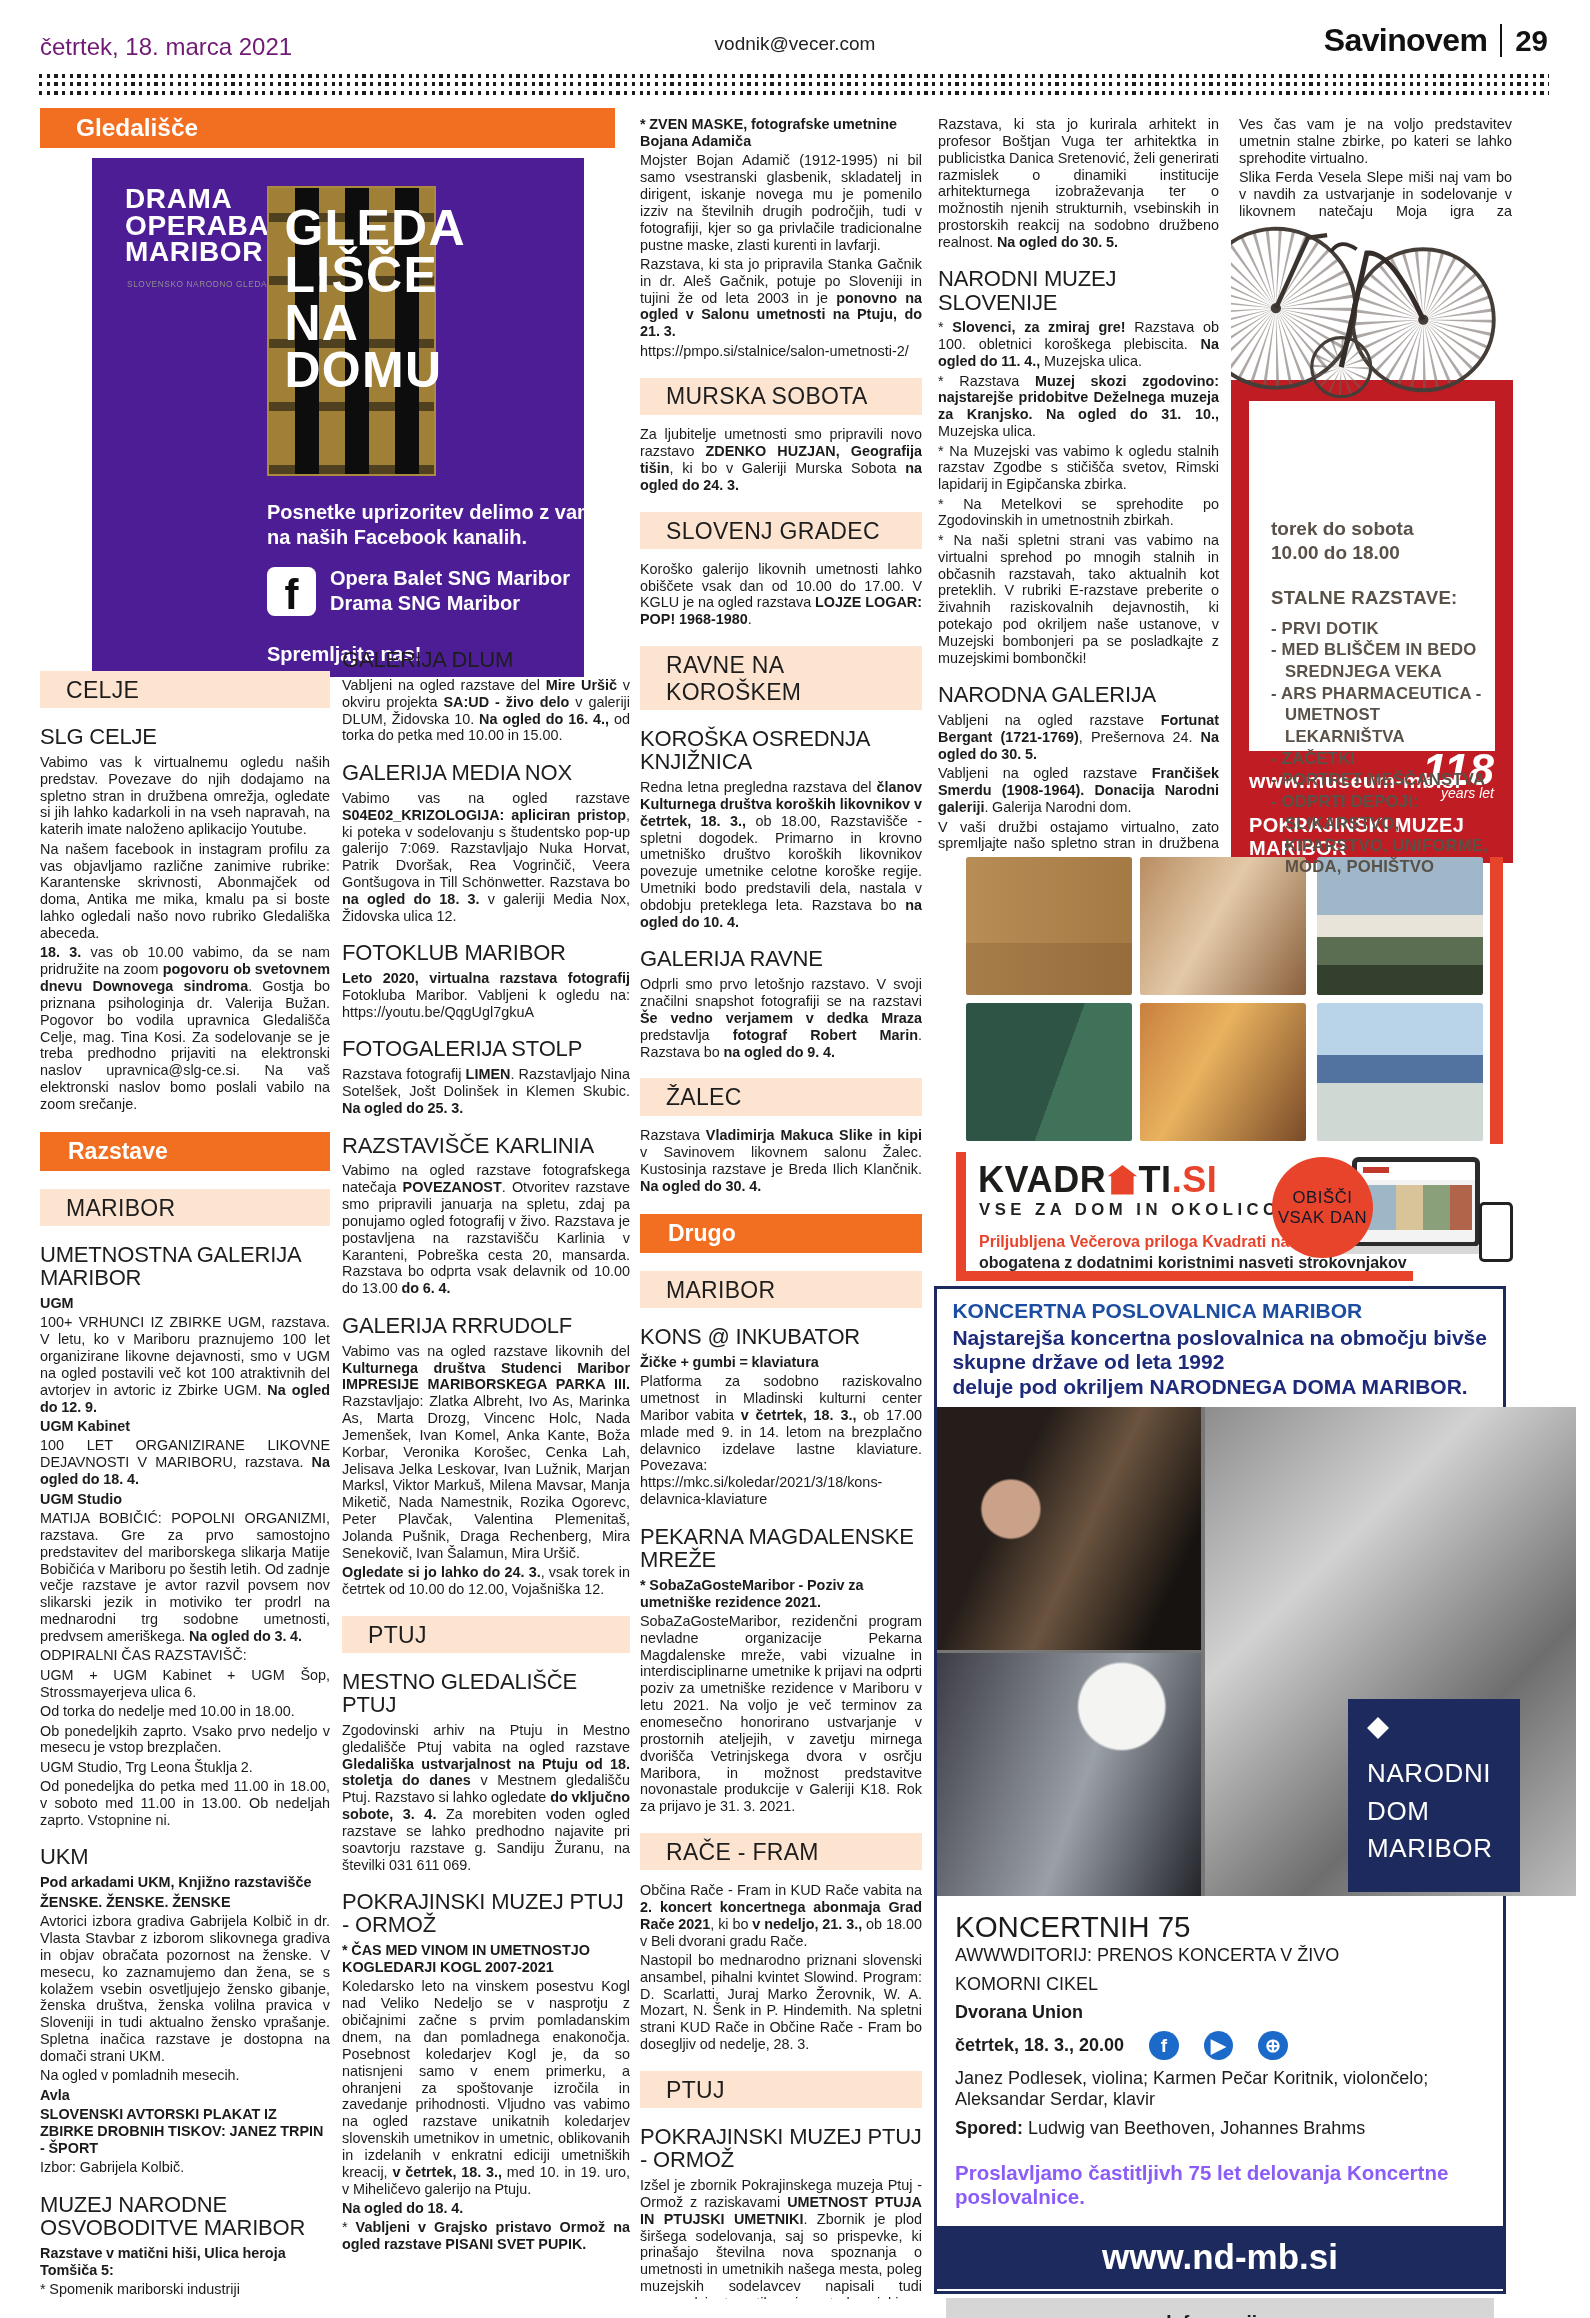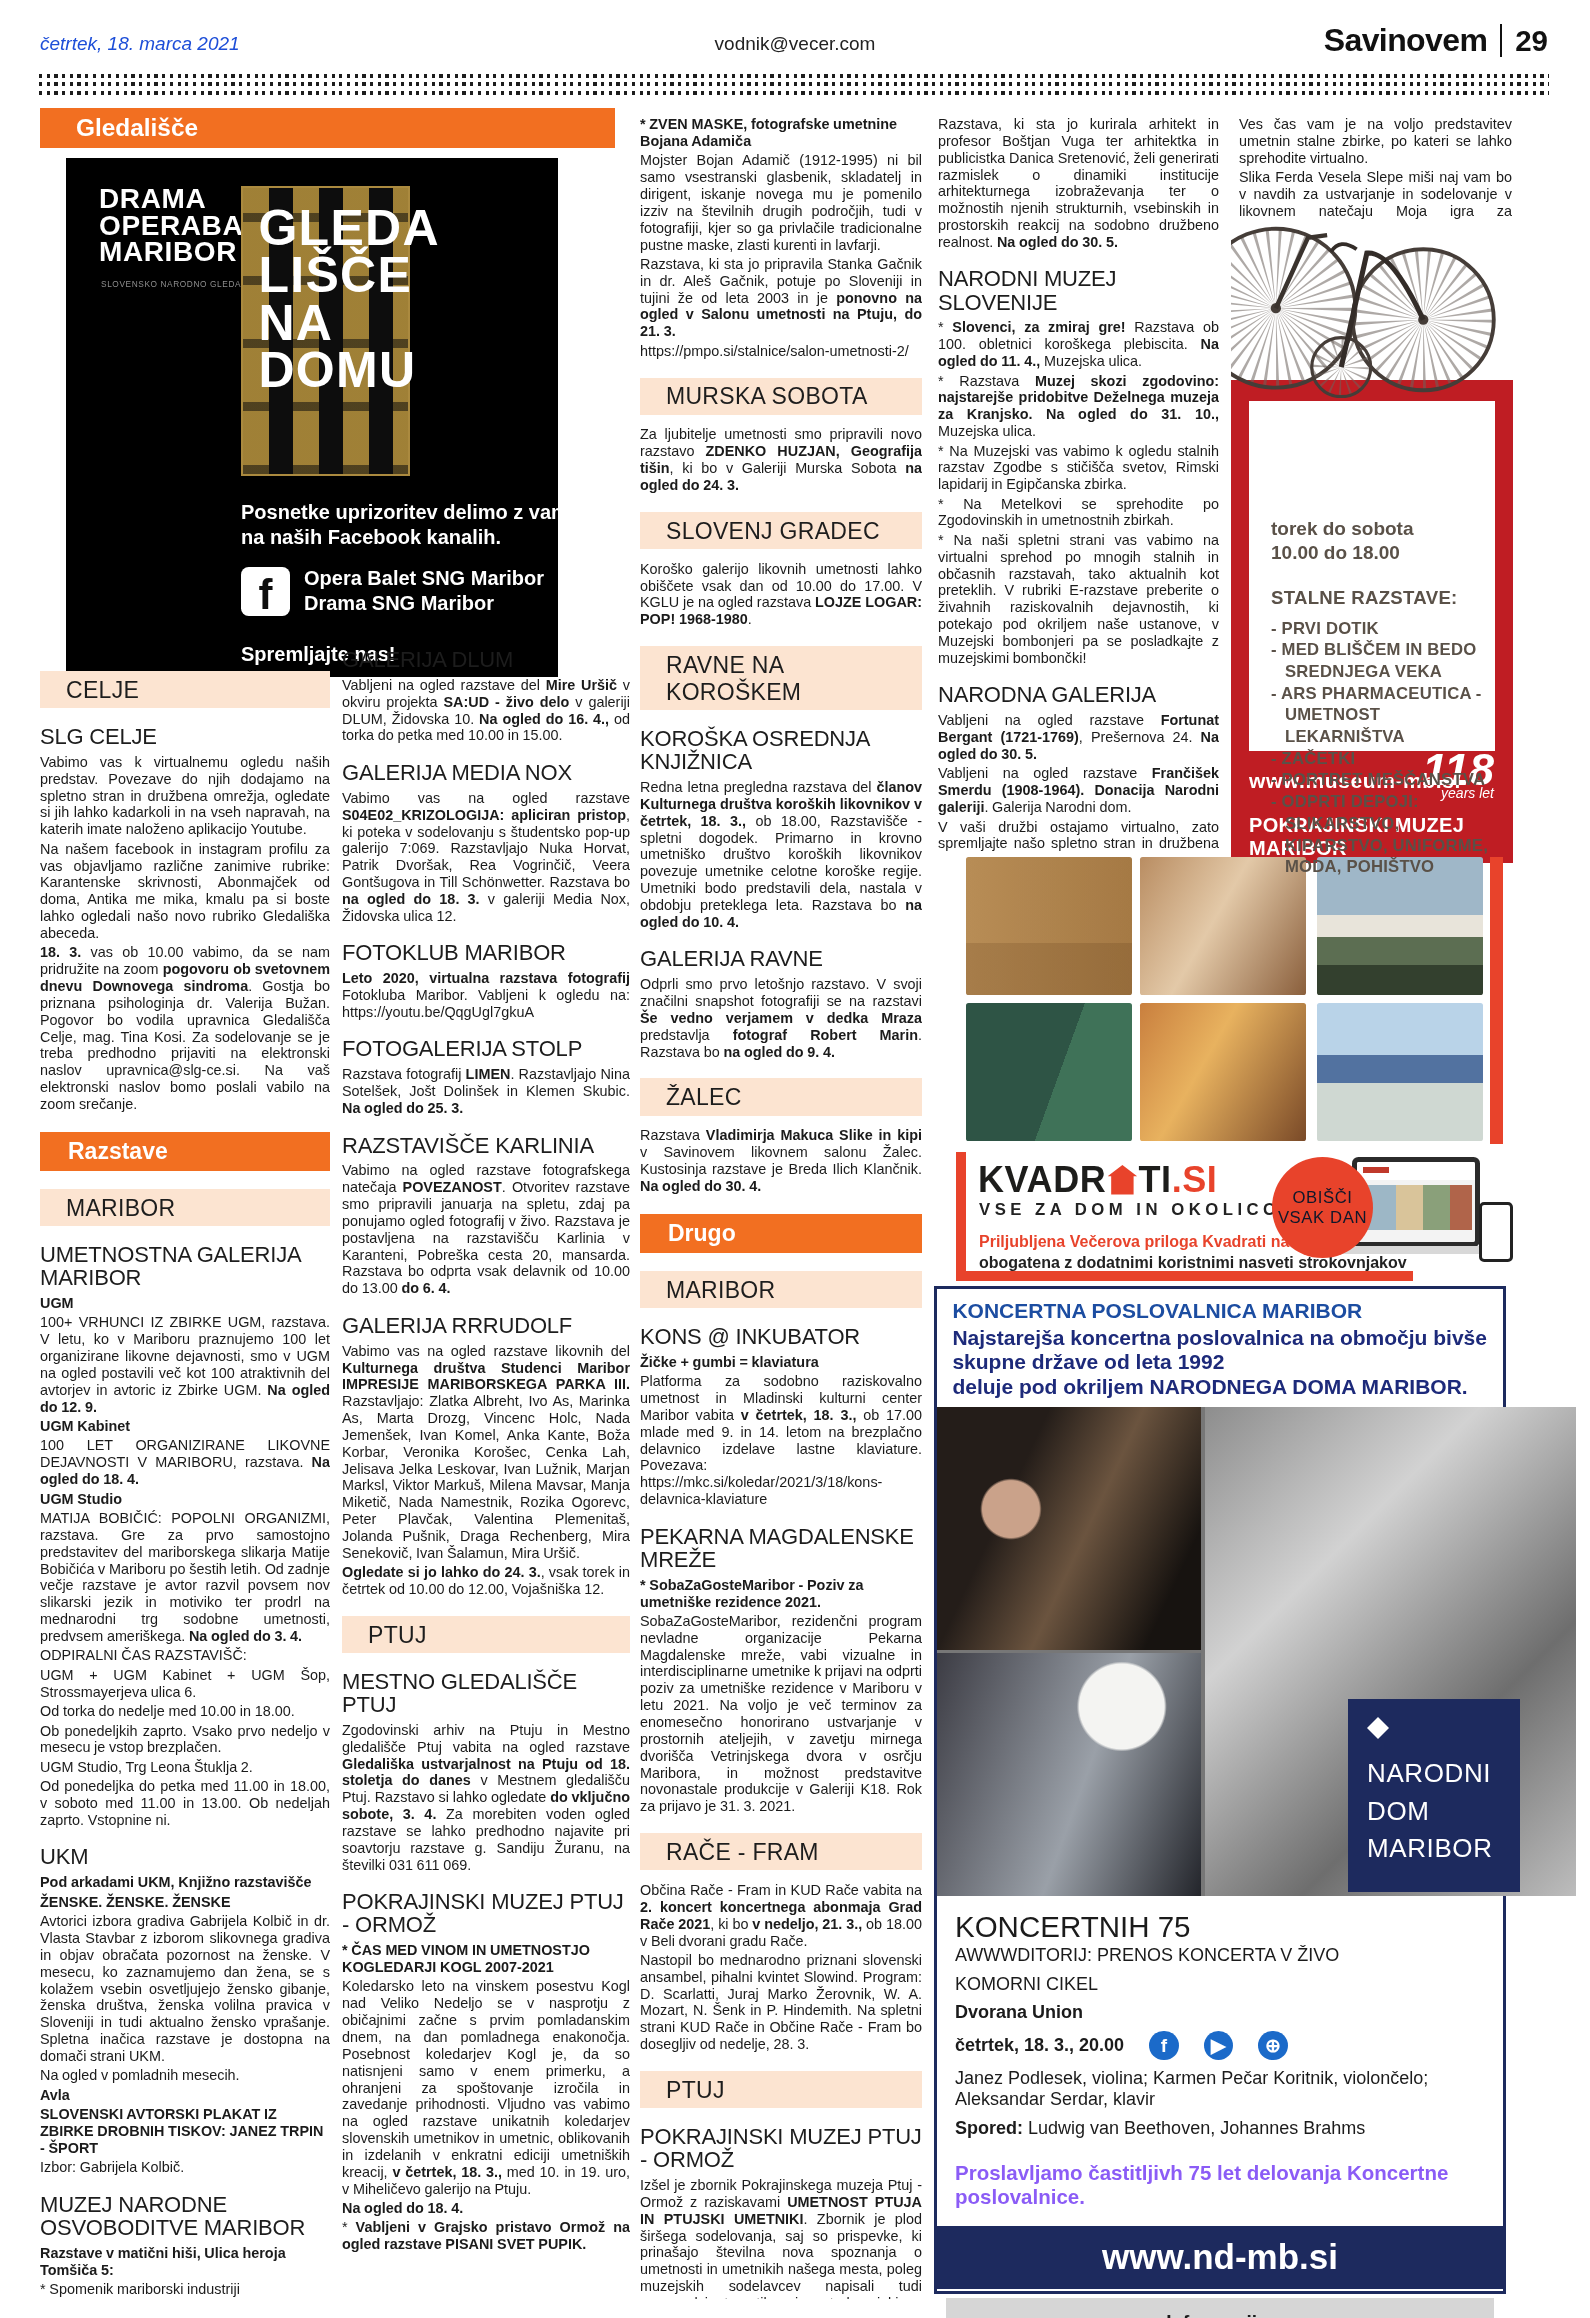--- a/index.html
+++ b/index.html
@@ -1,19 +1,19 @@
 <!DOCTYPE html>
 <html style="font-size:10.3px"><head>
 <meta charset="utf-8">
 <style>
   html,body{margin:0;padding:0;background:#e9e9e9;}
   .page{position:relative;width:1590px;height:2319px;background:#ffffff;overflow:hidden;
         font-family:"Liberation Sans",sans-serif;color:#1b1b1b;}
   
-  .hdr-date{position:absolute;left:40px;top:33px;font-size:19px;color:#1d4ed8;font-style:italic;}
+  .hdr-date{position:absolute;left:40px;top:33px;font-size:24px;color:#701a75;}
   .hdr-email{position:absolute;left:50%;transform:translateX(-50%);top:33px;font-size:19px;color:#222;}
   .hdr-brand{position:absolute;right:42px;top:22px;display:flex;align-items:center;}
   .hdr-brand .brand{font-size:32px;font-weight:800;letter-spacing:-0.6px;color:#111;}
   .hdr-brand .vr{width:1.9px;height:33px;background:#111;margin:0 13px;}
   .hdr-brand .pageno{font-size:29.5px;font-weight:700;color:#111;}
   .dotband{position:absolute;left:39px;right:41px;top:74px;}
   .dotband div{height:3.9px;margin-bottom:4.5px;
       background:repeating-linear-gradient(90deg,#1c1c1c 0 3.2px,transparent 3.2px 7.7px);}
   
   .col{position:absolute;}
@@ -23,21 +23,21 @@
            padding:5.8px 6.4px 4.5px 26px;margin:18px 0 11.6px;}
   .nb-h{font-size:22px;font-weight:400;color:#1d1d1d;line-height:1.05;
         letter-spacing:-0.2px;margin:16.7px 0 5.8px;}
   .nb-p,.nb-b{font-size:14.4px;line-height:1.17;margin:0 0 2.6px;word-spacing:-0.3px;}
   .nb-p{text-align:justify;}
   .nb-b{font-weight:700;}
   .col > :first-child{margin-top:0;}
   .topbar{position:absolute;left:40px;top:108px;width:575px;height:40px;box-sizing:border-box;
           background:#f26f21;color:#fff;font-weight:700;font-size:24.4px;padding:6.4px 0 0 36px;}
   
-  .poster{position:absolute;left:66px;top:158px;width:492px;height:519px;background:#000000;overflow:hidden;}
+  .poster{position:absolute;left:92px;top:158px;width:492px;height:519px;background:#4c1d95;overflow:hidden;}
   .poster .logo{position:absolute;left:33px;top:28px;color:#fff;font-weight:800;font-size:28px;
                 line-height:.95;letter-spacing:0.6px;}
   .poster .logosub{position:absolute;left:35px;top:121px;color:#8f8f8f;font-size:8.3px;line-height:1.3;letter-spacing:0.6px;}
   .poster .goldbox{position:absolute;left:175px;top:28px;width:169px;height:290px;border:2.6px solid #ab8a3f;
       background:
         repeating-linear-gradient(0deg, rgba(13,13,13,.55) 0 9px, transparent 9px 63px),
         repeating-linear-gradient(90deg, rgba(172,138,58,.92) 0 26px, rgba(13,13,13,0) 26px 50px),
         #0d0d0d;
       box-sizing:border-box;padding:16.7px 0 0 15.4px;}
   .poster .goldbox div{color:#fff;font-weight:800;font-size:50px;line-height:.95;letter-spacing:1.3px;}

